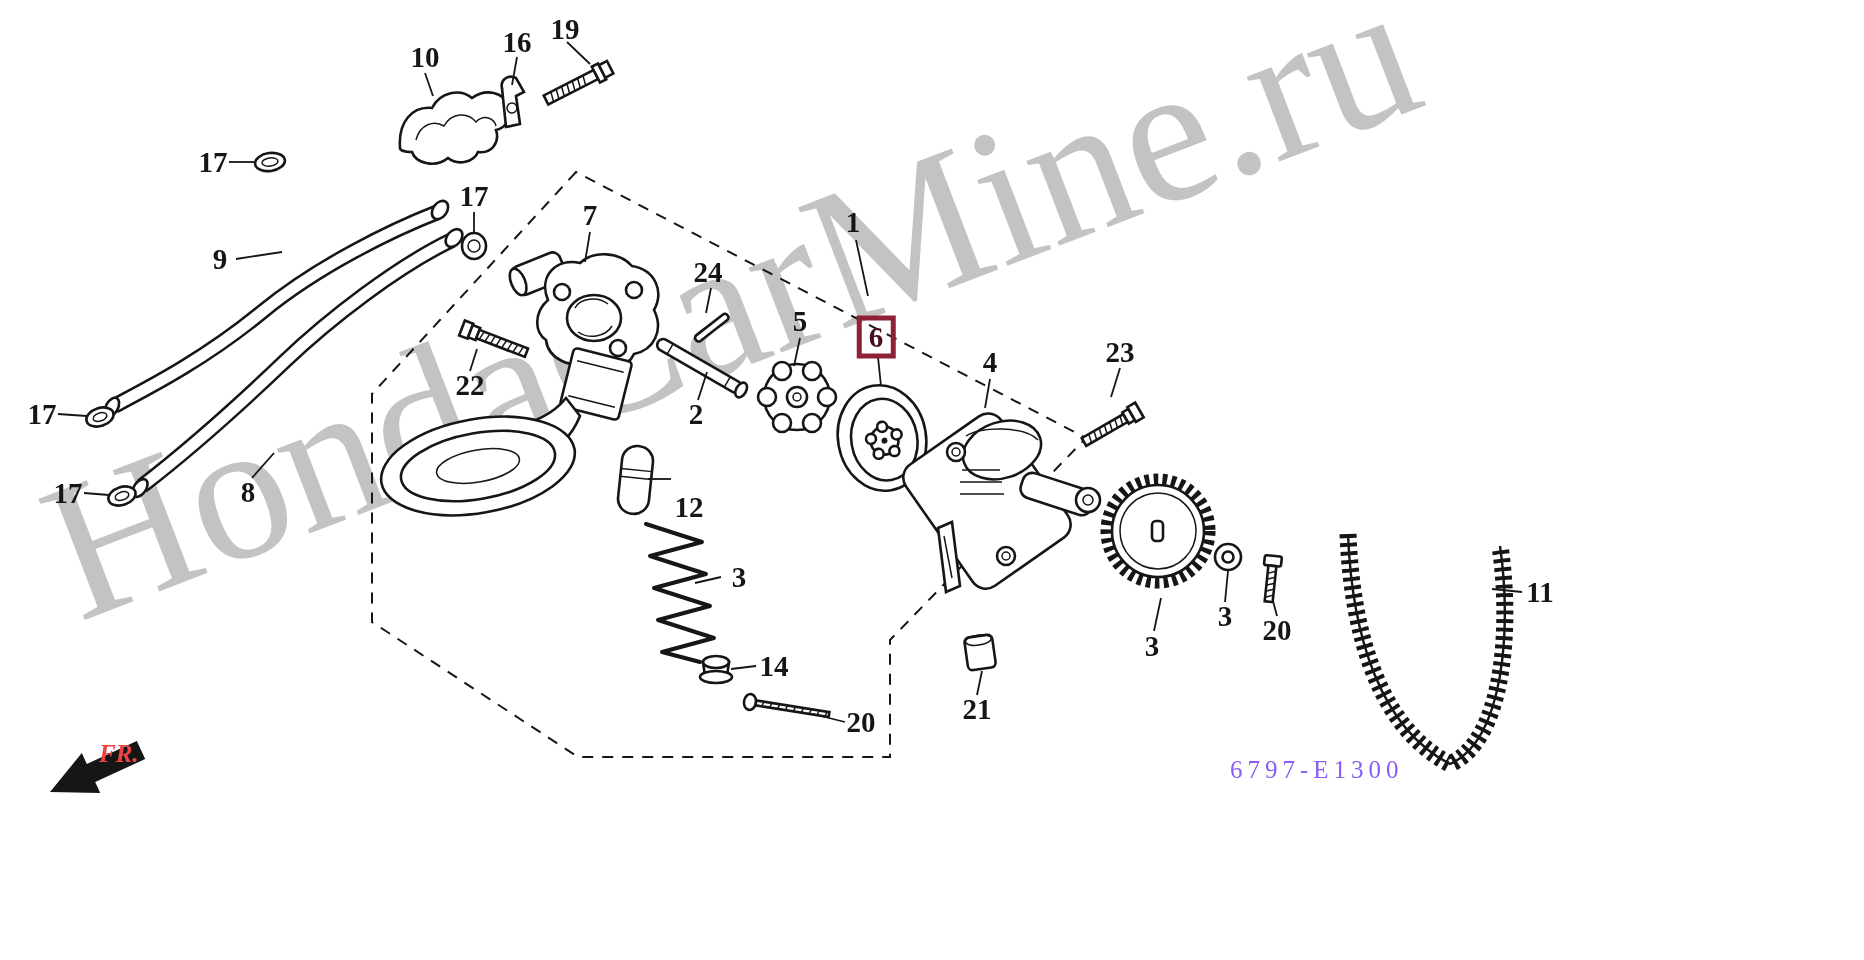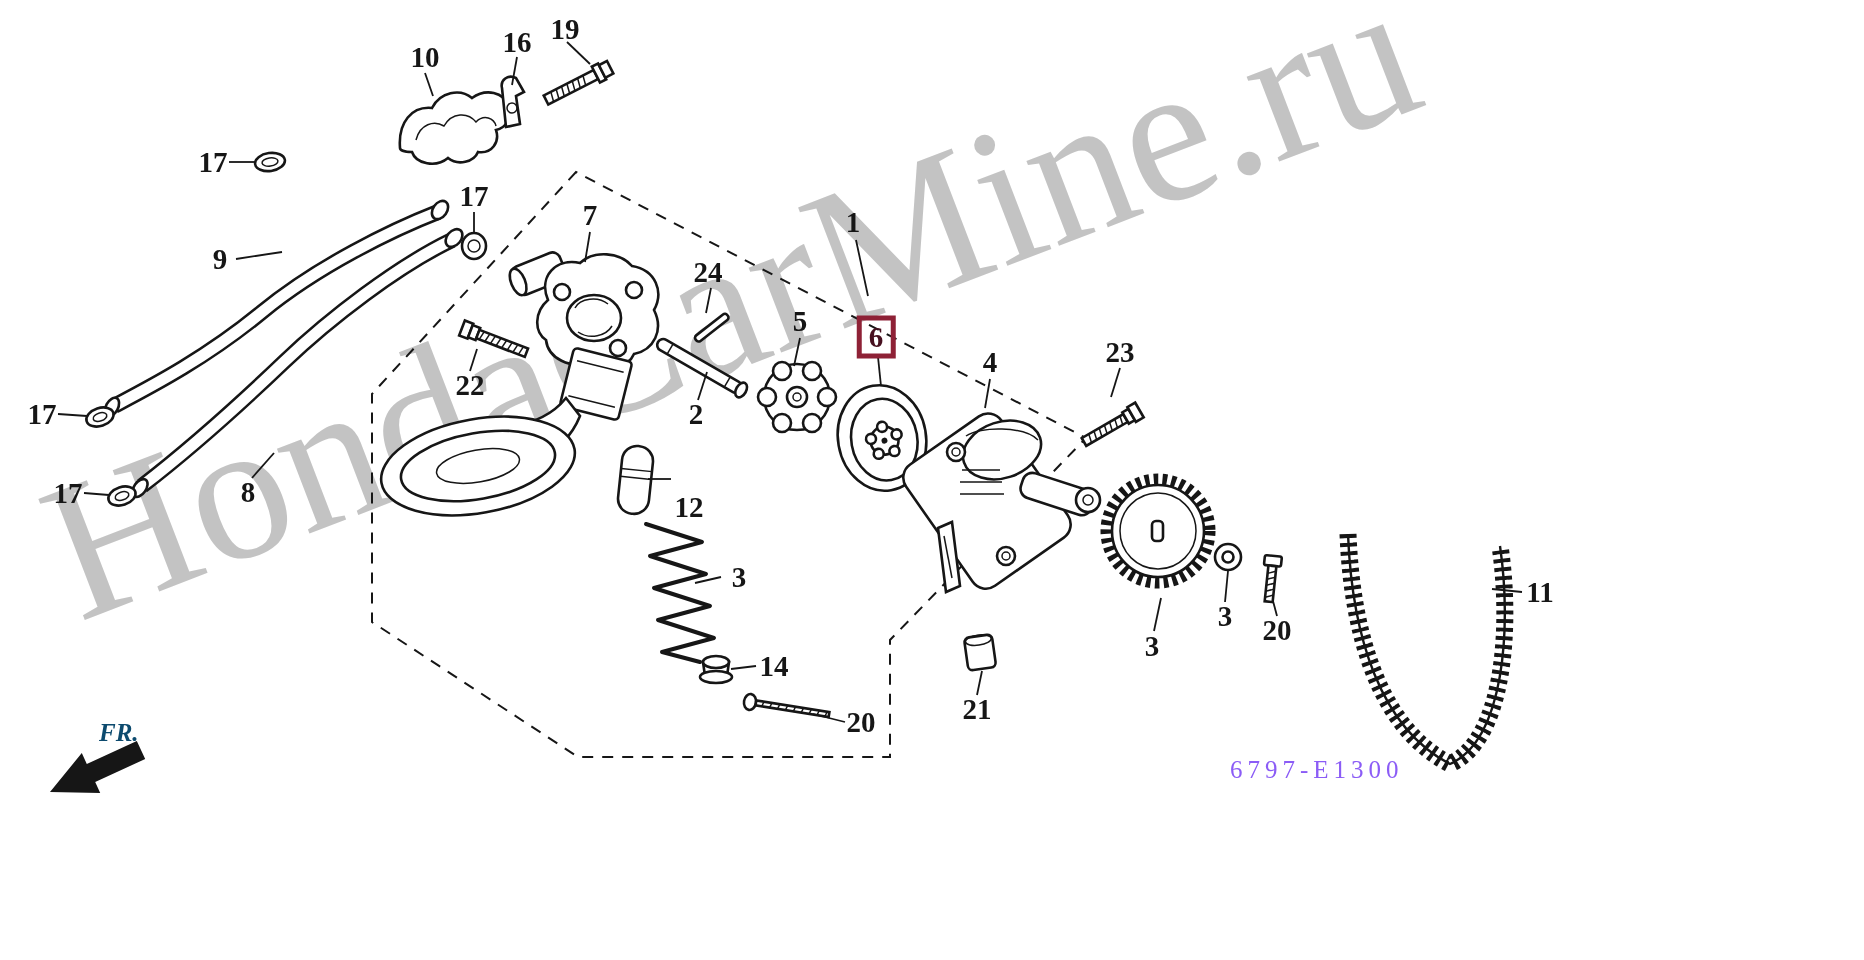--- a/index.html
+++ b/index.html
@@ -4,21 +4,21 @@
 <style>
   html,body{margin:0;padding:0;background:#fff;}
   .stage{position:relative;width:1864px;height:960px;background:#ffffff;overflow:hidden;font-family:"Liberation Serif",serif;}
   .watermark{position:absolute;left:85px;top:452px;height:205px;line-height:205px;font-size:198px;white-space:nowrap;
              color:rgba(112,112,112,0.42);transform:rotate(-21deg);transform-origin:0 90%;z-index:1;
              font-family:"Liberation Serif",serif;pointer-events:none;}
   svg.art{position:absolute;left:0;top:0;z-index:2;}
   .plabel{position:absolute;transform:translate(-50%,-50%);font-weight:bold;font-size:29px;color:#161616;z-index:4;cursor:pointer;}
   .hlbox{position:absolute;transform:translate(-50%,-50%);border:5px solid #8e2136;padding:0 7px;z-index:4;cursor:pointer;}
   .hltext{font-weight:bold;font-size:29px;color:#47101f;}
-  .fr-label{position:absolute;left:99px;top:719px;font-style:italic;font-weight:bold;font-size:25px;color:#0c4a6e;z-index:4;text-align:center;}
+  .fr-label{position:absolute;left:99px;top:740px;font-style:italic;font-weight:bold;font-size:25px;color:#ef4444;z-index:4;text-align:center;}
   .diagram-code{position:absolute;left:1230px;top:756px;font-size:25px;letter-spacing:5px;color:#8b5cf6;z-index:4;}
   
   .o{fill:#ffffff;stroke:#161616;stroke-width:2.6;}
   .on{fill:none;stroke:#161616;stroke-width:2.6;}
   .tn{fill:none;stroke:#161616;stroke-width:1.5;}
   .blk{fill:#161616;stroke:none;}
   .ld{stroke:#161616;stroke-width:1.8;}
   .dsh{stroke:#161616;stroke-width:2;fill:none;stroke-dasharray:11 9;}
   .t1{stroke:#161616;stroke-width:16;fill:none;}
   .t2{stroke:#ffffff;stroke-width:11;fill:none;}

